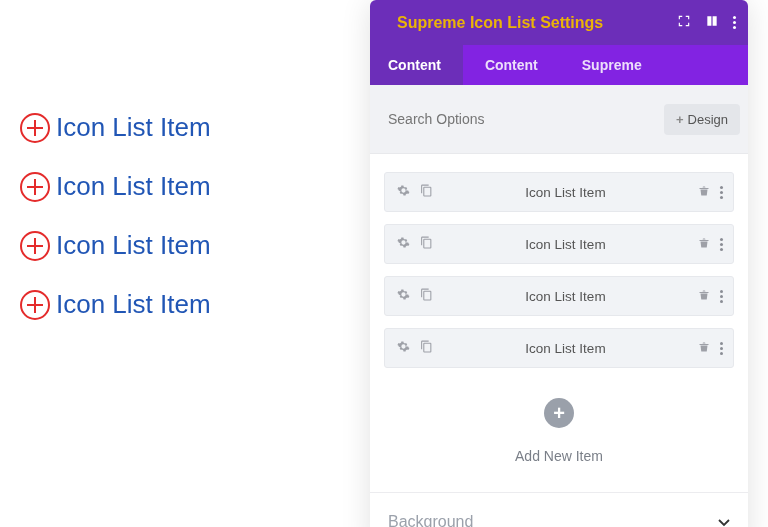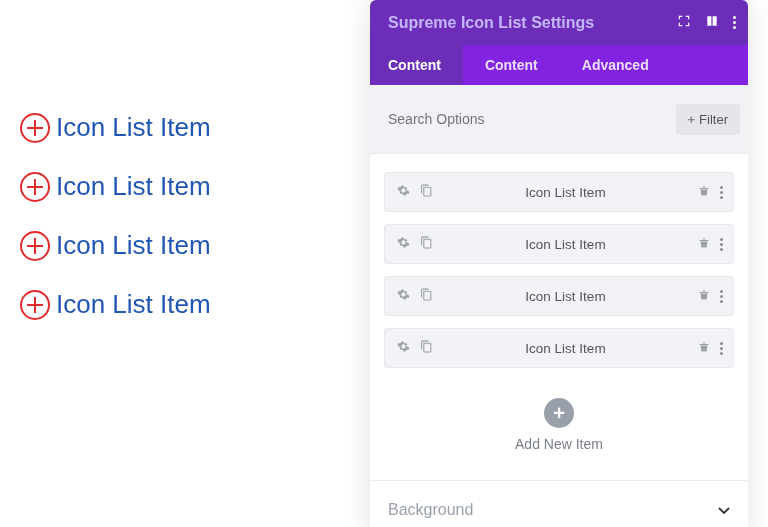--- a/index.html
+++ b/index.html
@@ -9,21 +9,21 @@
 .preview { position: absolute; left: 20px; top: 112px; width: 320px; }
 .preview-row { display: flex; align-items: center; gap: 6px; margin-bottom: 28px; }
 .plus-circ { width: 30px; height: 30px; border: 2px solid #e42b2b; border-radius: 50%; position: relative; flex-shrink: 0; }
 .plus-circ::before, .plus-circ::after { content: ''; position: absolute; background: #e42b2b; top: 50%; left: 50%; transform: translate(-50%, -50%); }
 .plus-circ::before { width: 16px; height: 2px; }
 .plus-circ::after { width: 2px; height: 16px; }
 .preview-text { font-size: 26px; color: #2156b5; font-weight: 400; }
 
 
 .panel { position: absolute; left: 370px; top: 0; width: 378px; background: #fff; border-radius: 6px; box-shadow: 0 2px 30px rgba(0,0,0,0.12); overflow: hidden; }
-.panel-head { background: #6c2eb9; color: #c4b5fd; padding: 14px 16px 10px 18px; position: relative; }
+.panel-head { background: #6c2eb9; color: #eab308; padding: 14px 16px 10px 27px; position: relative; }
 .panel-title { font-size: 16px; font-weight: 700; margin-bottom: 3px; }
 .panel-preset { font-size: 12px; opacity: 0.85; }
 .panel-preset .caret { font-size: 9px; margin-left: 2px; display:inline-block; }
 .head-actions { position: absolute; top: 14px; right: 12px; display: flex; align-items: center; gap: 14px; }
 .head-actions svg { fill: #fff; }
 .head-actions .dots { display: flex; flex-direction: column; gap: 2px; }
 .head-actions .dots span { width: 3px; height: 3px; background: #fff; border-radius: 50%; }
 
 .tabs { background: #8223e2; display: flex; padding: 0 0 0 0; }
 .tab { color: #fff; font-size: 14px; padding: 12px 22px; cursor: pointer; font-weight: 600; opacity: 0.85; }
@@ -40,21 +40,21 @@
 .row-left { display: flex; align-items: center; gap: 10px; color: #7b7e87; }
 .row-left svg { fill: #7b7e87; opacity: 0.7; }
 .row-label { flex: 1; text-align: center; font-size: 13.5px; color: #555; }
 .row-right { display: flex; align-items: center; gap: 10px; color: #7b7e87; }
 .row-right svg { fill: #7b7e87; opacity: 0.7; }
 .row-right .dots { display: flex; flex-direction: column; gap: 2px; }
 .row-right .dots span { width: 3px; height: 3px; background: #8a8d95; border-radius: 50%; }
 
 .add-wrap { text-align: center; padding: 18px 0 20px 0; }
 .add-btn { width: 30px; height: 30px; border-radius: 50%; background: #9aa0aa; color: #fff; font-size: 20px; font-weight: 600; border: none; display: inline-flex; align-items: center; justify-content: center; cursor: pointer; }
-.add-label { margin-top: 8px; font-size: 14px; color: #7a7f88; }
+.add-label { margin-top: 20px; font-size: 14px; color: #7a7f88; }
 
 .section-row { display: flex; align-items: center; justify-content: space-between; padding: 20px 18px; border-top: 1px solid #ececef; color: #9ba1ab; font-size: 16px; cursor: pointer; }
 .section-row .chev { transform: rotate(0deg); }
 .chev svg { stroke: #333; }
 </style>
 </head>
 <body>
 
 <div class="preview">
   <div class="preview-row">
@@ -89,28 +89,28 @@
           <span></span>
           <span></span>
           <span></span>
         </span>
     </div>
   </div>
 
   <div class="tabs">
     <div class="tab active">Content</div>
     <div class="tab">Content</div>
-    <div class="tab">Advanced</div>
+    <div class="tab">Supreme</div>
   </div>
 
   <div class="searchbar">
     <input type="text" placeholder="Search Options" style="">
     <div class="filter-btn">
       <span class="plus">+</span>
-      <span>Filter</span>
+      <span>Design</span>
     </div>
   </div>
 
   <div class="list-box">
     <div class="list-row">
       <div class="row-left">
         <span><svg width="13" height="13" viewBox="0 0 24 24">
               <path d="M12 8a4 4 0 100 8 4 4 0 000-8zm9 4a8.9 8.9 0 01-.1 1.3l2.1 1.6-2 3.5-2.5-1a7.8 7.8 0 01-2.2 1.3l-.4 2.7h-4l-.4-2.7a7.8 7.8 0 01-2.2-1.3l-2.5 1-2-3.5 2.1-1.6A9 9 0 013 12l-.1-1.3L.8 9.1l2-3.5 2.5 1A7.8 7.8 0 017.5 5.3L7.9 2.6h4l.4 2.7a7.8 7.8 0 012.2 1.3l2.5-1 2 3.5-2.1 1.6c.1.4.1.9.1 1.3z"></path>
             </svg></span>
         <span><svg width="13" height="13" viewBox="0 0 24 24">

